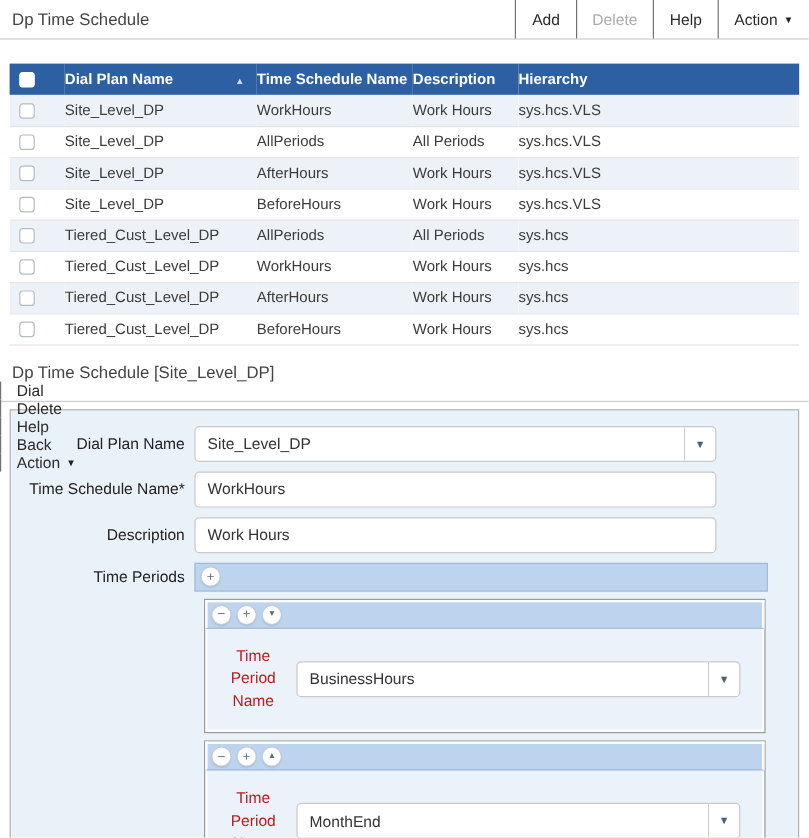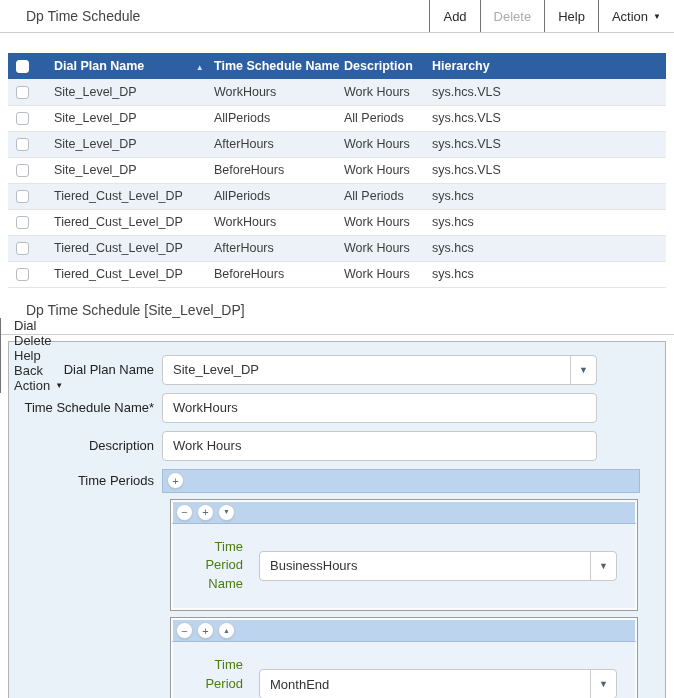--- a/index.html
+++ b/index.html
@@ -16,21 +16,21 @@
     display: flex;
     align-items: stretch;
     height: 33px;
     border-bottom: 1px solid #ccc;
     background: #fff;
   }
   .toolbar .title {
     flex: 1;
     display: flex;
     align-items: center;
-    padding-left: 26px;
+    padding-left: 10px;
     font-size: 14px;
     color: #444;
   }
   .tb-btn {
     border: none;
     background: none;
     font: inherit;
     font-size: 13px;
     color: #2b2b2b;
     padding: 0 13px;
@@ -162,23 +162,23 @@
     display: flex; align-items: center; gap: 6px;
     padding-left: 4px;
   }
   .tp-panel-body {
     display: flex;
     align-items: center;
     padding: 14px 20px 16px 8px;
   }
   .tp-label {
     width: 64px;
-    text-align: right;
-    margin-right: 16px;
-    color: #4d7c0f;
+    text-align: center;
+    margin-right: 4px;
+    color: #b91c1c;
     line-height: 1.45;
   }
   .tp-panel-body .select { flex: 1; width: auto; }
 </style>
 </head>
 <body>
 
 <section>
   <div class="toolbar">
     <div class="title">Dp Time Schedule</div>

